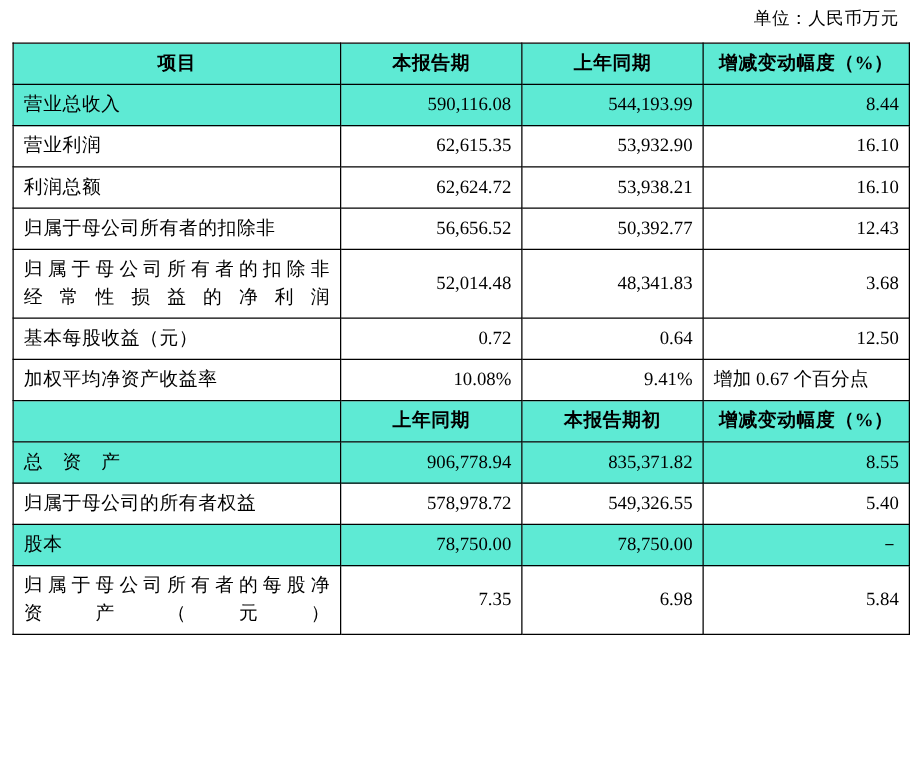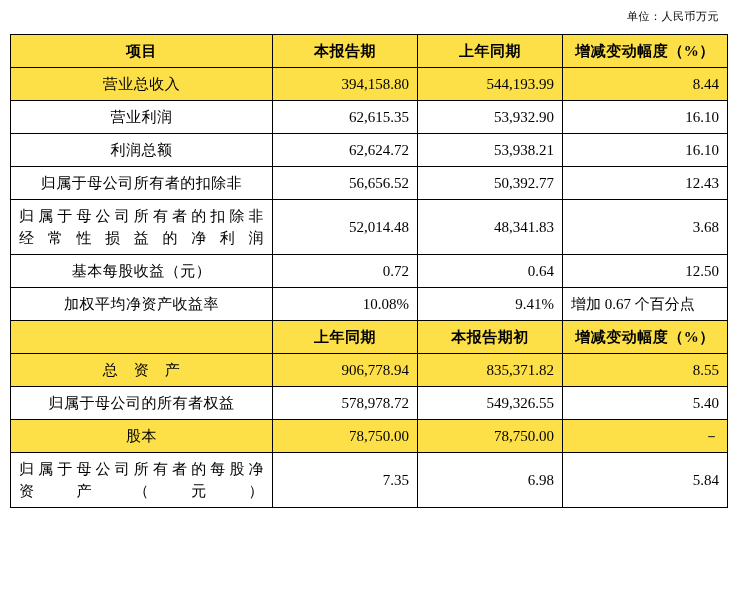--- a/index.html
+++ b/index.html
@@ -15,21 +15,21 @@
   }
   .page {
     position: relative;
     width: 737px;
     height: 610px;
     box-sizing: border-box;
     padding: 0 10px;
   }
   .unit-line {
     text-align: right;
-    font-size: 11px;
+    font-size: 14px;
     line-height: 20px;
     padding: 6px 8px 8px 0;
     letter-spacing: 0.5px;
   }
   table.fin {
     width: 717px;
     border-collapse: collapse;
     table-layout: fixed;
     font-size: 15px;
   }
@@ -43,21 +43,21 @@
   .col-a { width: 145px; }
   .col-b { width: 145px; }
   .col-c { width: 165px; }
 
   .hdr {
     text-align: center;
     font-weight: bold;
     letter-spacing: 0.5px;
   }
   .lbl {
-    text-align: center;
+    text-align: left;
     letter-spacing: 0.5px;
   }
   .lbl-wrap {
     text-align: justify;
     text-align-last: justify;
     padding-left: 14px;
     padding-right: 14px;
     letter-spacing: 0.5px;
   }
   .num {
@@ -65,21 +65,21 @@
     padding-right: 14px;
     font-family: "Liberation Serif", "DejaVu Serif", serif;
   }
   .num-c {
     text-align: left;
   }
   .dash {
     text-align: right;
     padding-right: 14px;
   }
-  .rowshade td { background: #fde047; }
+  .rowshade td { background: #5eead4; }
   .blank-cell { }
 </style>
 </head>
 <body>
 
 <div class="page">
 
   <div class="unit-line">单位：人民币万元</div>
 
   <table class="fin">
@@ -93,21 +93,21 @@
 
       <tr class="rowshade">
         <td class="hdr">项目</td>
         <td class="hdr">本报告期</td>
         <td class="hdr">上年同期</td>
         <td class="hdr">增减变动幅度（%）</td>
       </tr>
 
       <tr class="rowshade">
         <td class="lbl">营业总收入</td>
-        <td class="num">394,158.80</td>
+        <td class="num">590,116.08</td>
         <td class="num">544,193.99</td>
         <td class="num">8.44</td>
       </tr>
 
       <tr>
         <td class="lbl">营业利润</td>
         <td class="num">62,615.35</td>
         <td class="num">53,932.90</td>
         <td class="num">16.10</td>
       </tr>

